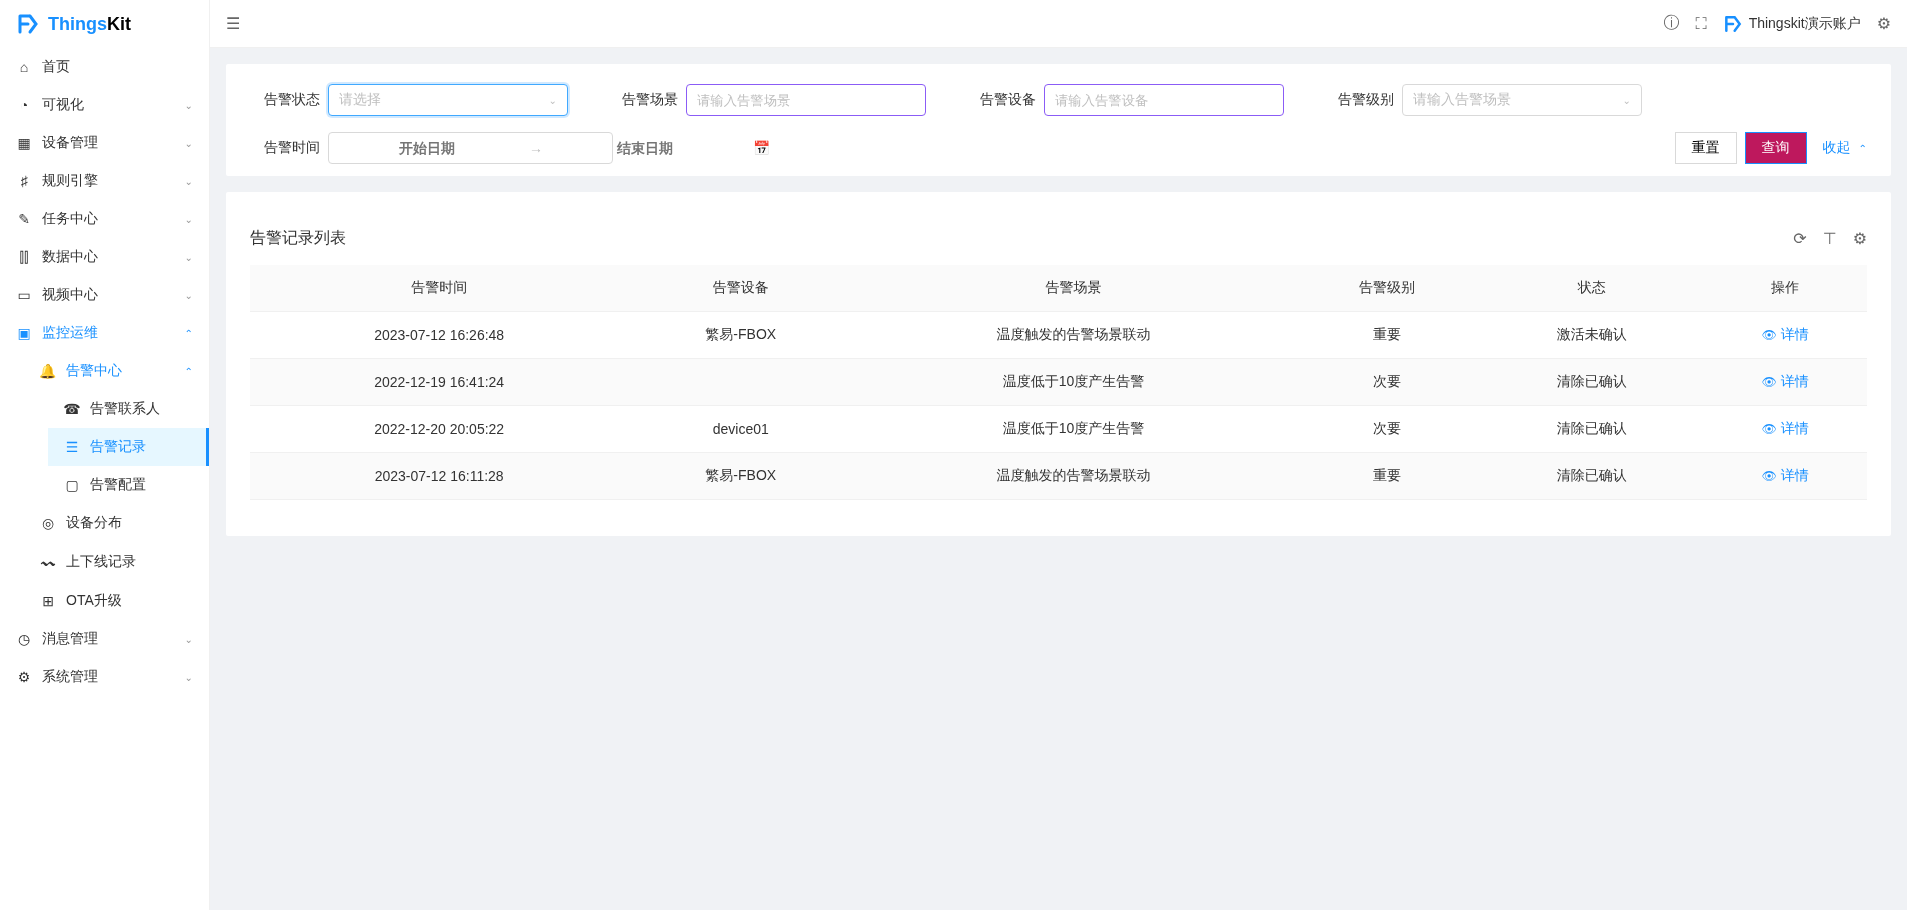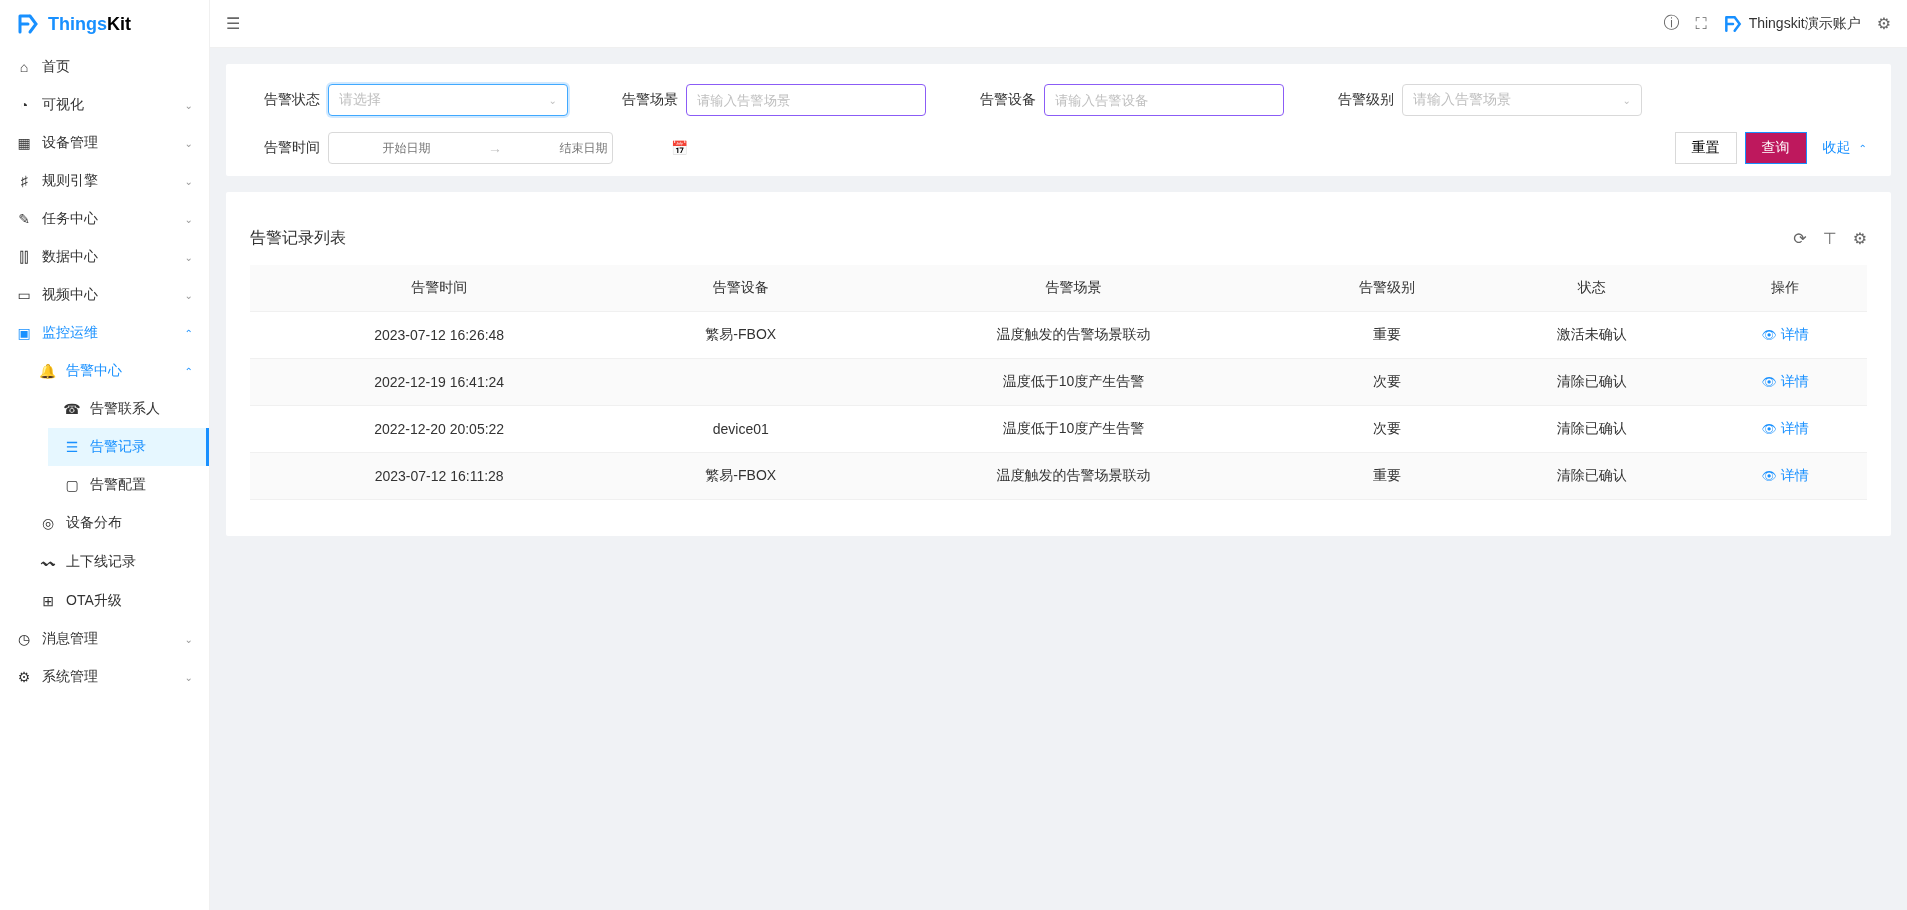--- a/index.html
+++ b/index.html
@@ -43,21 +43,21 @@
     .filter-panel { background: #fff; padding: 20px 24px 12px; border-radius: 2px; margin-bottom: 16px; }
     .filter-row { display: flex; flex-wrap: wrap; gap: 24px 40px; align-items: center; }
     .filter-item { display: flex; align-items: center; }
     .filter-label { width: 70px; text-align: right; margin-right: 8px; color: #333; }
     .filter-select { width: 240px; height: 32px; border: 1px solid #d9d9d9; border-radius: 4px; padding: 0 30px 0 10px; background: #fff; position: relative; display: flex; align-items: center; color: #bfbfbf; }
     .filter-select.focused { border-color: #40a9ff; box-shadow: 0 0 0 2px rgba(24,144,255,0.2); }
     .filter-select .arrow { position: absolute; right: 10px; font-size: 10px; color: #bfbfbf; }
     .filter-input { width: 240px; height: 32px; border: 1px solid #8b5cf6; border-radius: 4px; padding: 0 10px; outline: none; }
     .filter-input::placeholder { color: #bfbfbf; }
     .date-range { display: flex; align-items: center; width: 285px; height: 32px; border: 1px solid #d9d9d9; border-radius: 4px; }
-    .date-input { flex: 1; border: none; outline: none; text-align: center; color: #b91c1c; font-size: 12px; background: transparent; }
+    .date-input { flex: 1; border: none; outline: none; text-align: center; color: #b91c1c; font-size: 14px; background: transparent; font-weight: bold; }
     .date-sep { color: #bfbfbf; padding: 0 4px; }
     .date-icon { padding: 0 10px; color: #bfbfbf; }
     
     .filter-actions { margin-left: auto; display: flex; align-items: center; gap: 8px; }
     .btn { height: 32px; padding: 0 16px; border-radius: 0; border: 1px solid #d9d9d9; background: #fff; cursor: pointer; font-size: 14px; }
     .btn-primary { background: #be185d; border-color: #1890ff; color: #fff; }
     .collapse-link { color: #1890ff; cursor: pointer; display: flex; align-items: center; gap: 8px; margin-left: 8px; }
     
     
     .table-panel { background: #fff; border-radius: 2px; padding: 36px 24px; }

